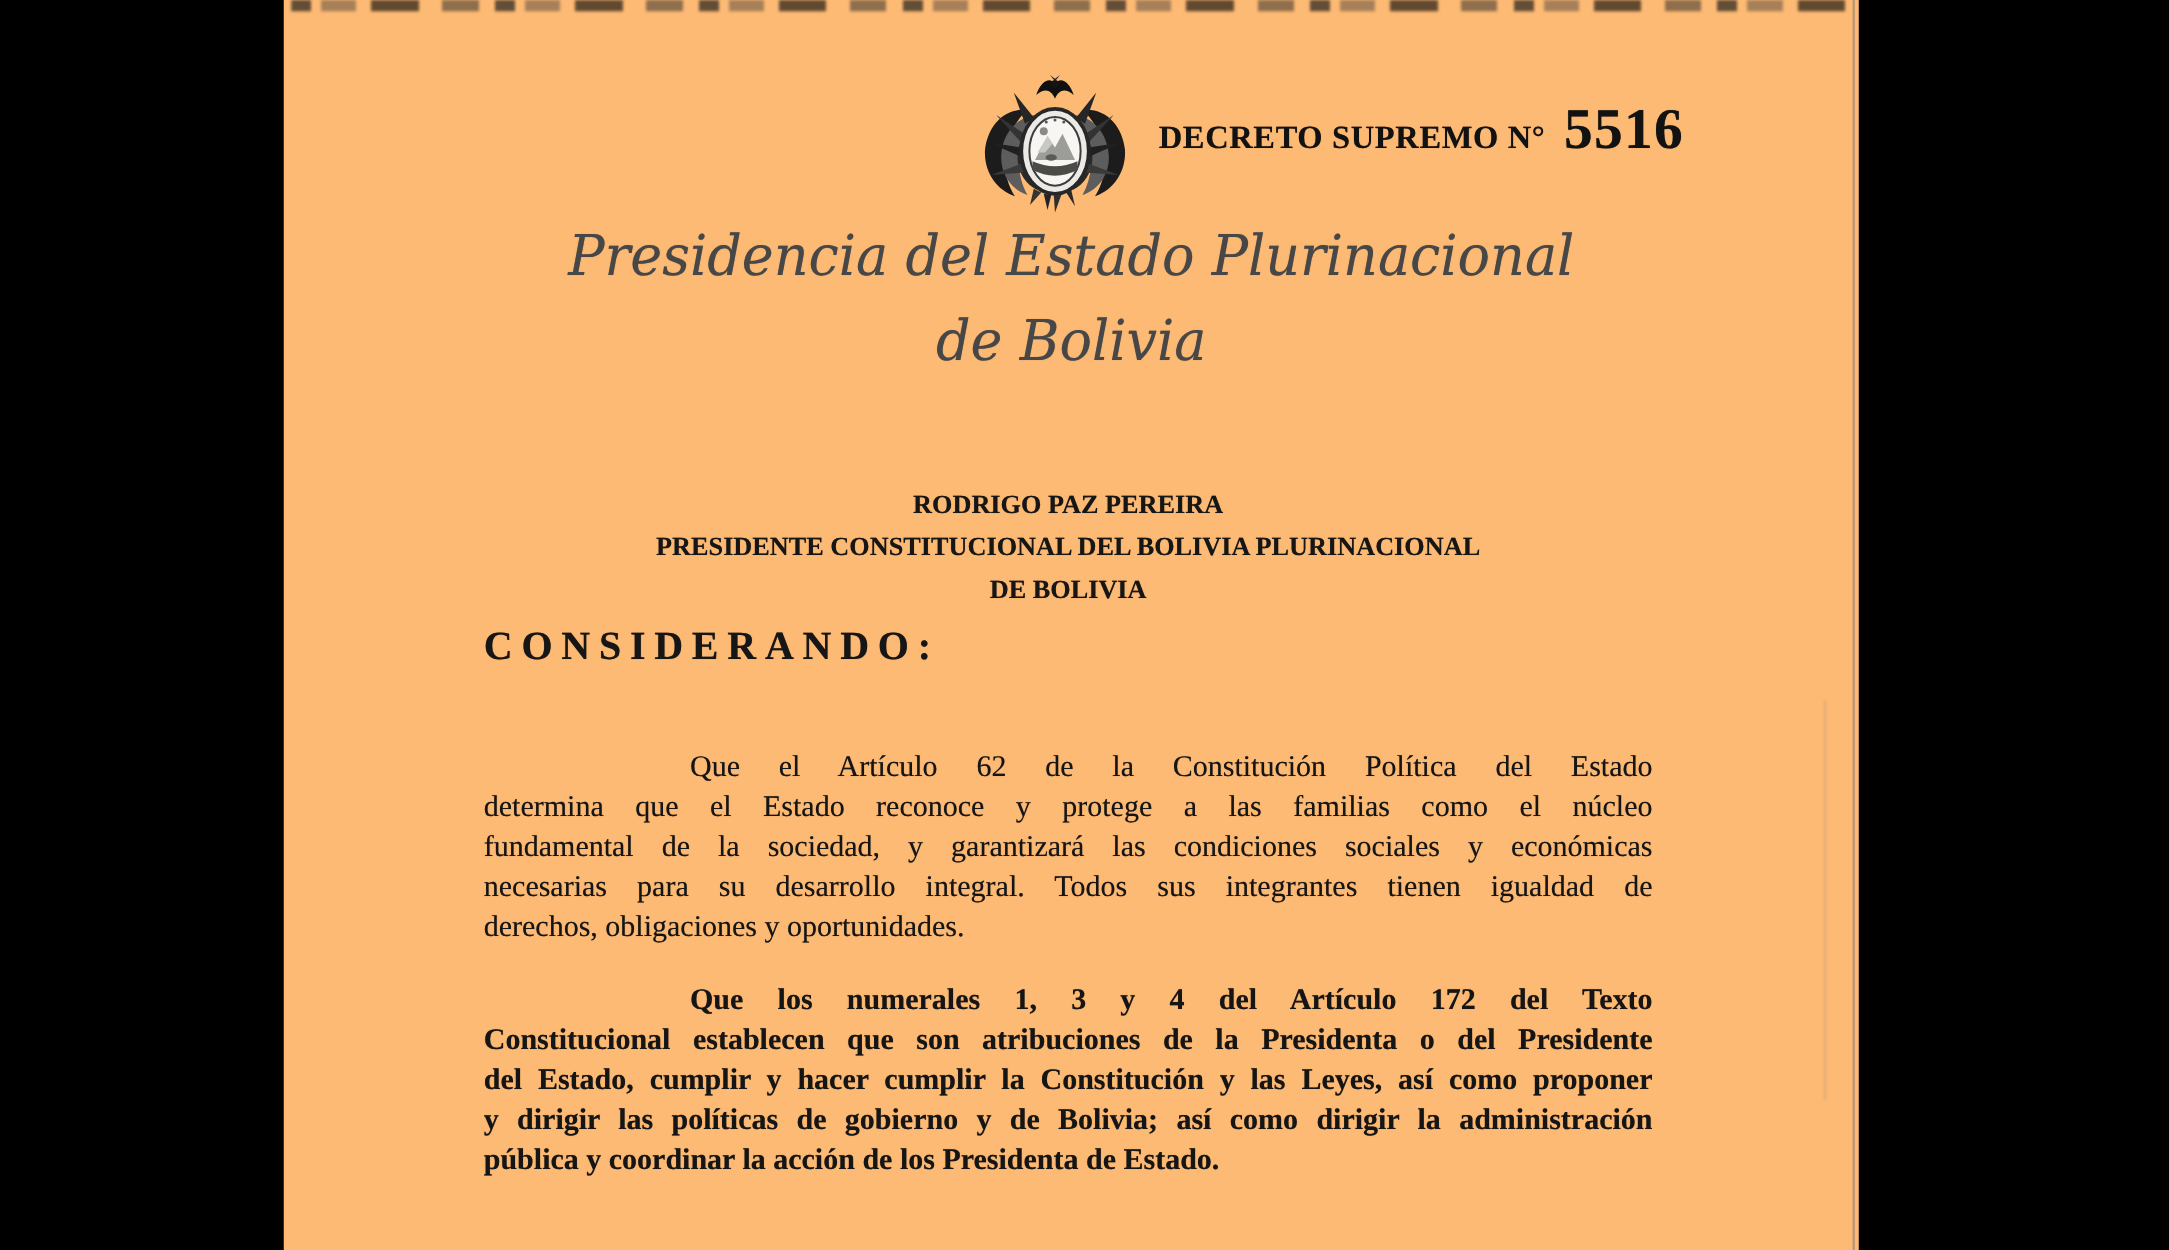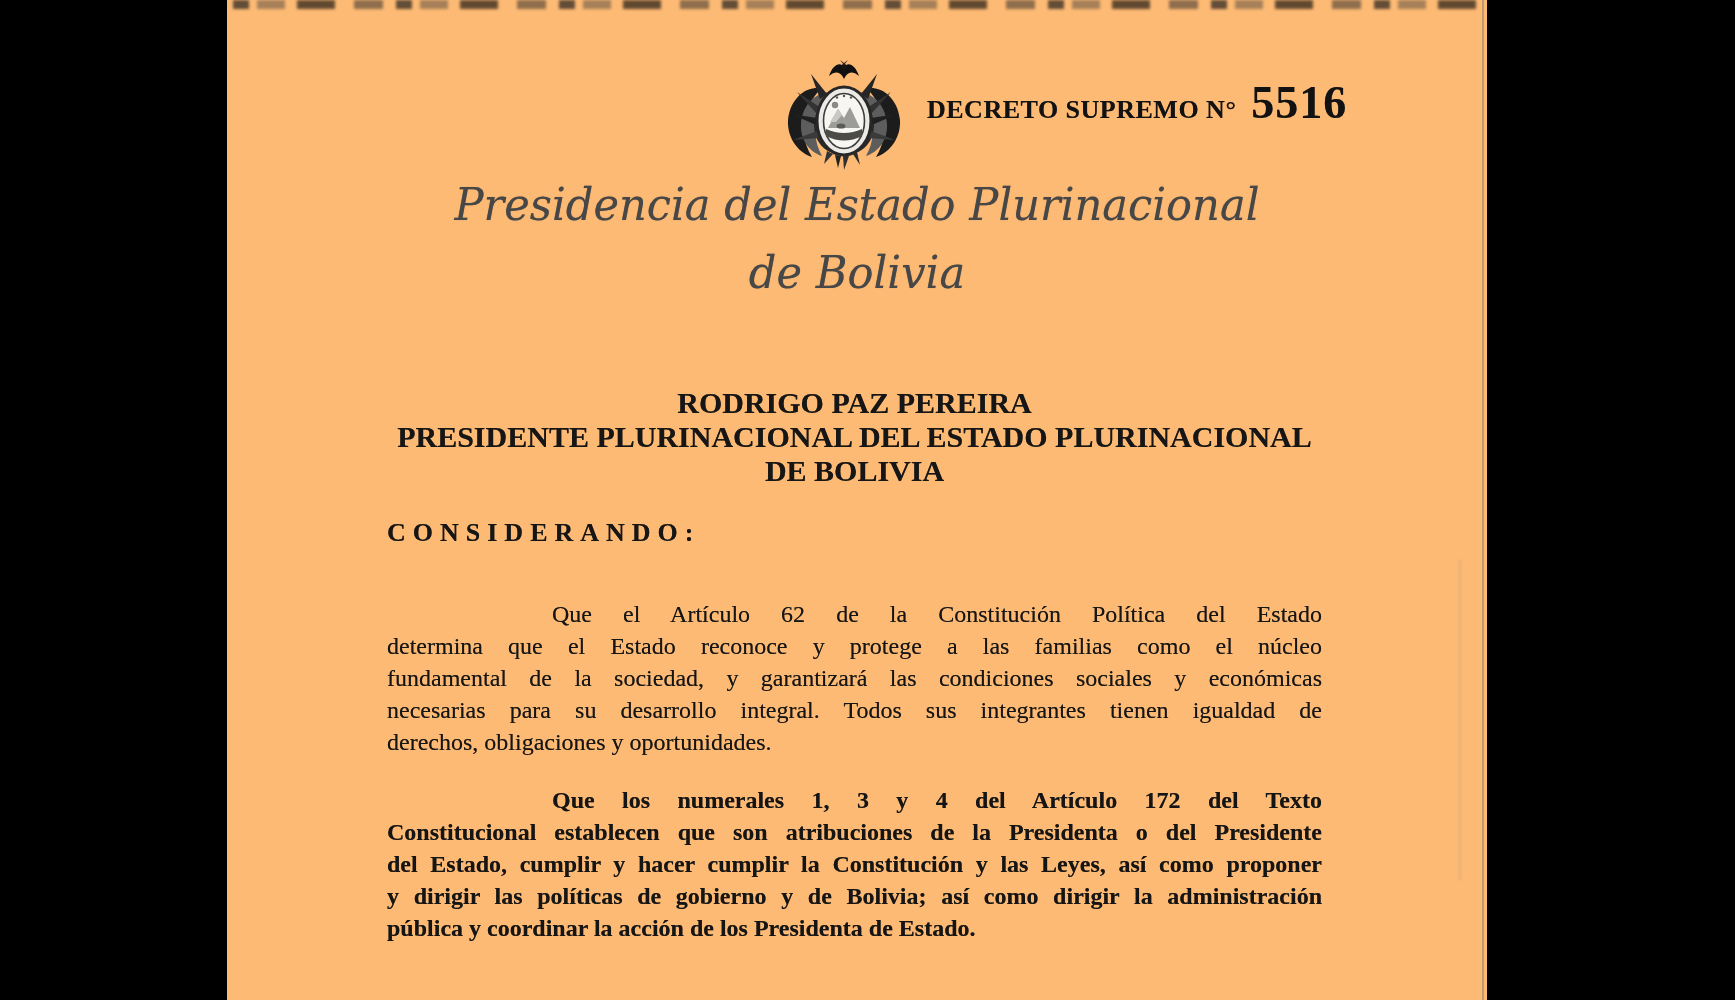--- a/index.html
+++ b/index.html
@@ -105,33 +105,33 @@
   .script-1 { top: 178px; font-size: 45px; transform: scaleX(.96); }
   .script-2 { top: 246px; font-size: 45px; transform: scaleX(.96); }
   
   .header-block {
     position: absolute;
     left: 160px;
     top: 386px;
     width: 935px;
     text-align: center;
     font-weight: bold;
-    font-size: 30px;
+    font-size: 21px;
     line-height: 34px;
     color: #161616;
     text-shadow: 0 0 .6px rgba(0,0,0,.55);
     white-space: nowrap;
   }
   
   .section-heading {
     position: absolute;
     left: 160px;
-    top: 518px;
-    font-weight: bold;
-    font-size: 26px;
+    top: 498px;
+    font-weight: bold;
+    font-size: 32px;
     letter-spacing: 7px;
     color: #161616;
     text-shadow: 0 0 .6px rgba(0,0,0,.55);
   }
   
   .para {
     position: absolute;
     left: 160px;
     width: 935px;
     font-size: 24px;
@@ -207,21 +207,21 @@
     <div class="decree-line">
       <span class="decree-label">DECRETO SUPREMO N°</span>
       <span class="decree-number">5516</span>
     </div>
 
     <div class="script-line script-1">Presidencia del Estado Plurinacional</div>
     <div class="script-line script-2">de Bolivia</div>
 
     <div class="header-block">
       <div>RODRIGO PAZ PEREIRA</div>
-      <div>PRESIDENTE PLURINACIONAL DEL ESTADO PLURINACIONAL</div>
+      <div>PRESIDENTE CONSTITUCIONAL DEL BOLIVIA PLURINACIONAL</div>
       <div>DE BOLIVIA</div>
     </div>
 
     <div class="section-heading">CONSIDERANDO:</div>
 
     <div class="para para-1">
       <div class="pline indent">Que el Artículo 62 de la Constitución Política del Estado</div>
       <div class="pline">determina que el Estado reconoce y protege a las familias como el núcleo</div>
       <div class="pline">fundamental de la sociedad, y garantizará las condiciones sociales y económicas</div>
       <div class="pline">necesarias para su desarrollo integral. Todos sus integrantes tienen igualdad de</div>

